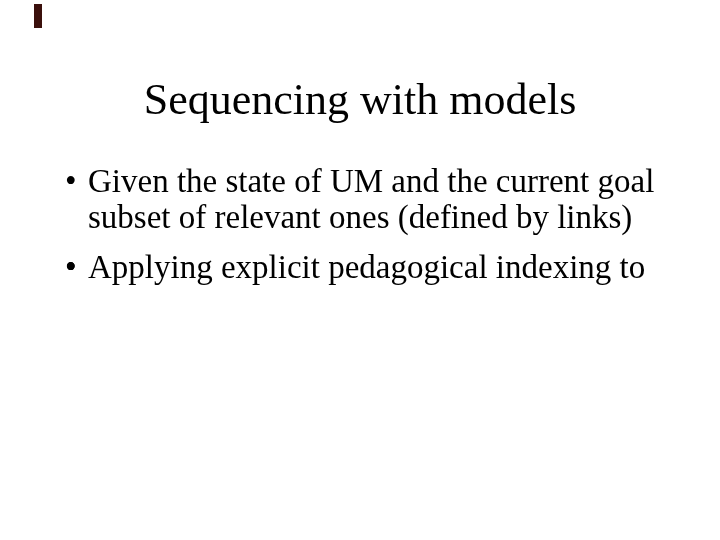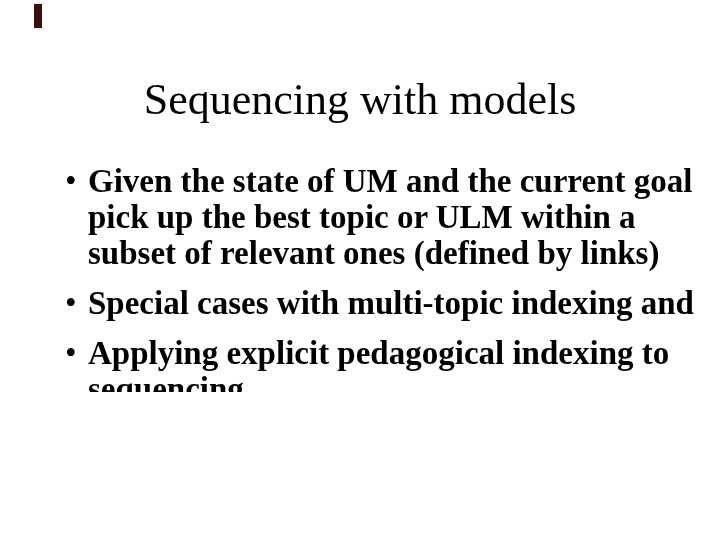--- a/index.html
+++ b/index.html
@@ -56,53 +56,49 @@
   .bullet-glyph {
     position: absolute;
     left: 5px;
     top: 0;
     font-size: 33px;
     line-height: 36px;
   }
   .line {
     display: block;
     white-space: nowrap;
-    font-weight: bold;
   }
 </style>
 </head>
 <body>
 
 <div class="slide">
 
   <div class="corner-mark top"></div>
   <div class="corner-mark bottom"></div>
 
   <h1 class="title">Sequencing with models</h1>
 
   <ul class="bullets">
 
     <li class="bullet-item">
       <span class="bullet-glyph">•</span>
       <span class="bullet-text">
         <span class="line">Given the state of UM and the current goal</span>
-        <span class="line">pick up the best topic or ULM within a</span>
         <span class="line">subset of relevant ones (defined by links)</span>
       </span>
     </li>
 
     <li class="bullet-item">
       <span class="bullet-glyph">•</span>
       <span class="bullet-text">
-        <span class="line">Special cases with multi-topic indexing and</span>
       </span>
     </li>
 
     <li class="bullet-item">
       <span class="bullet-glyph">•</span>
       <span class="bullet-text">
         <span class="line">Applying explicit pedagogical indexing to</span>
-        <span class="line">sequencing</span>
       </span>
     </li>
 
   </ul>
 </div>
 
 </body></html>

